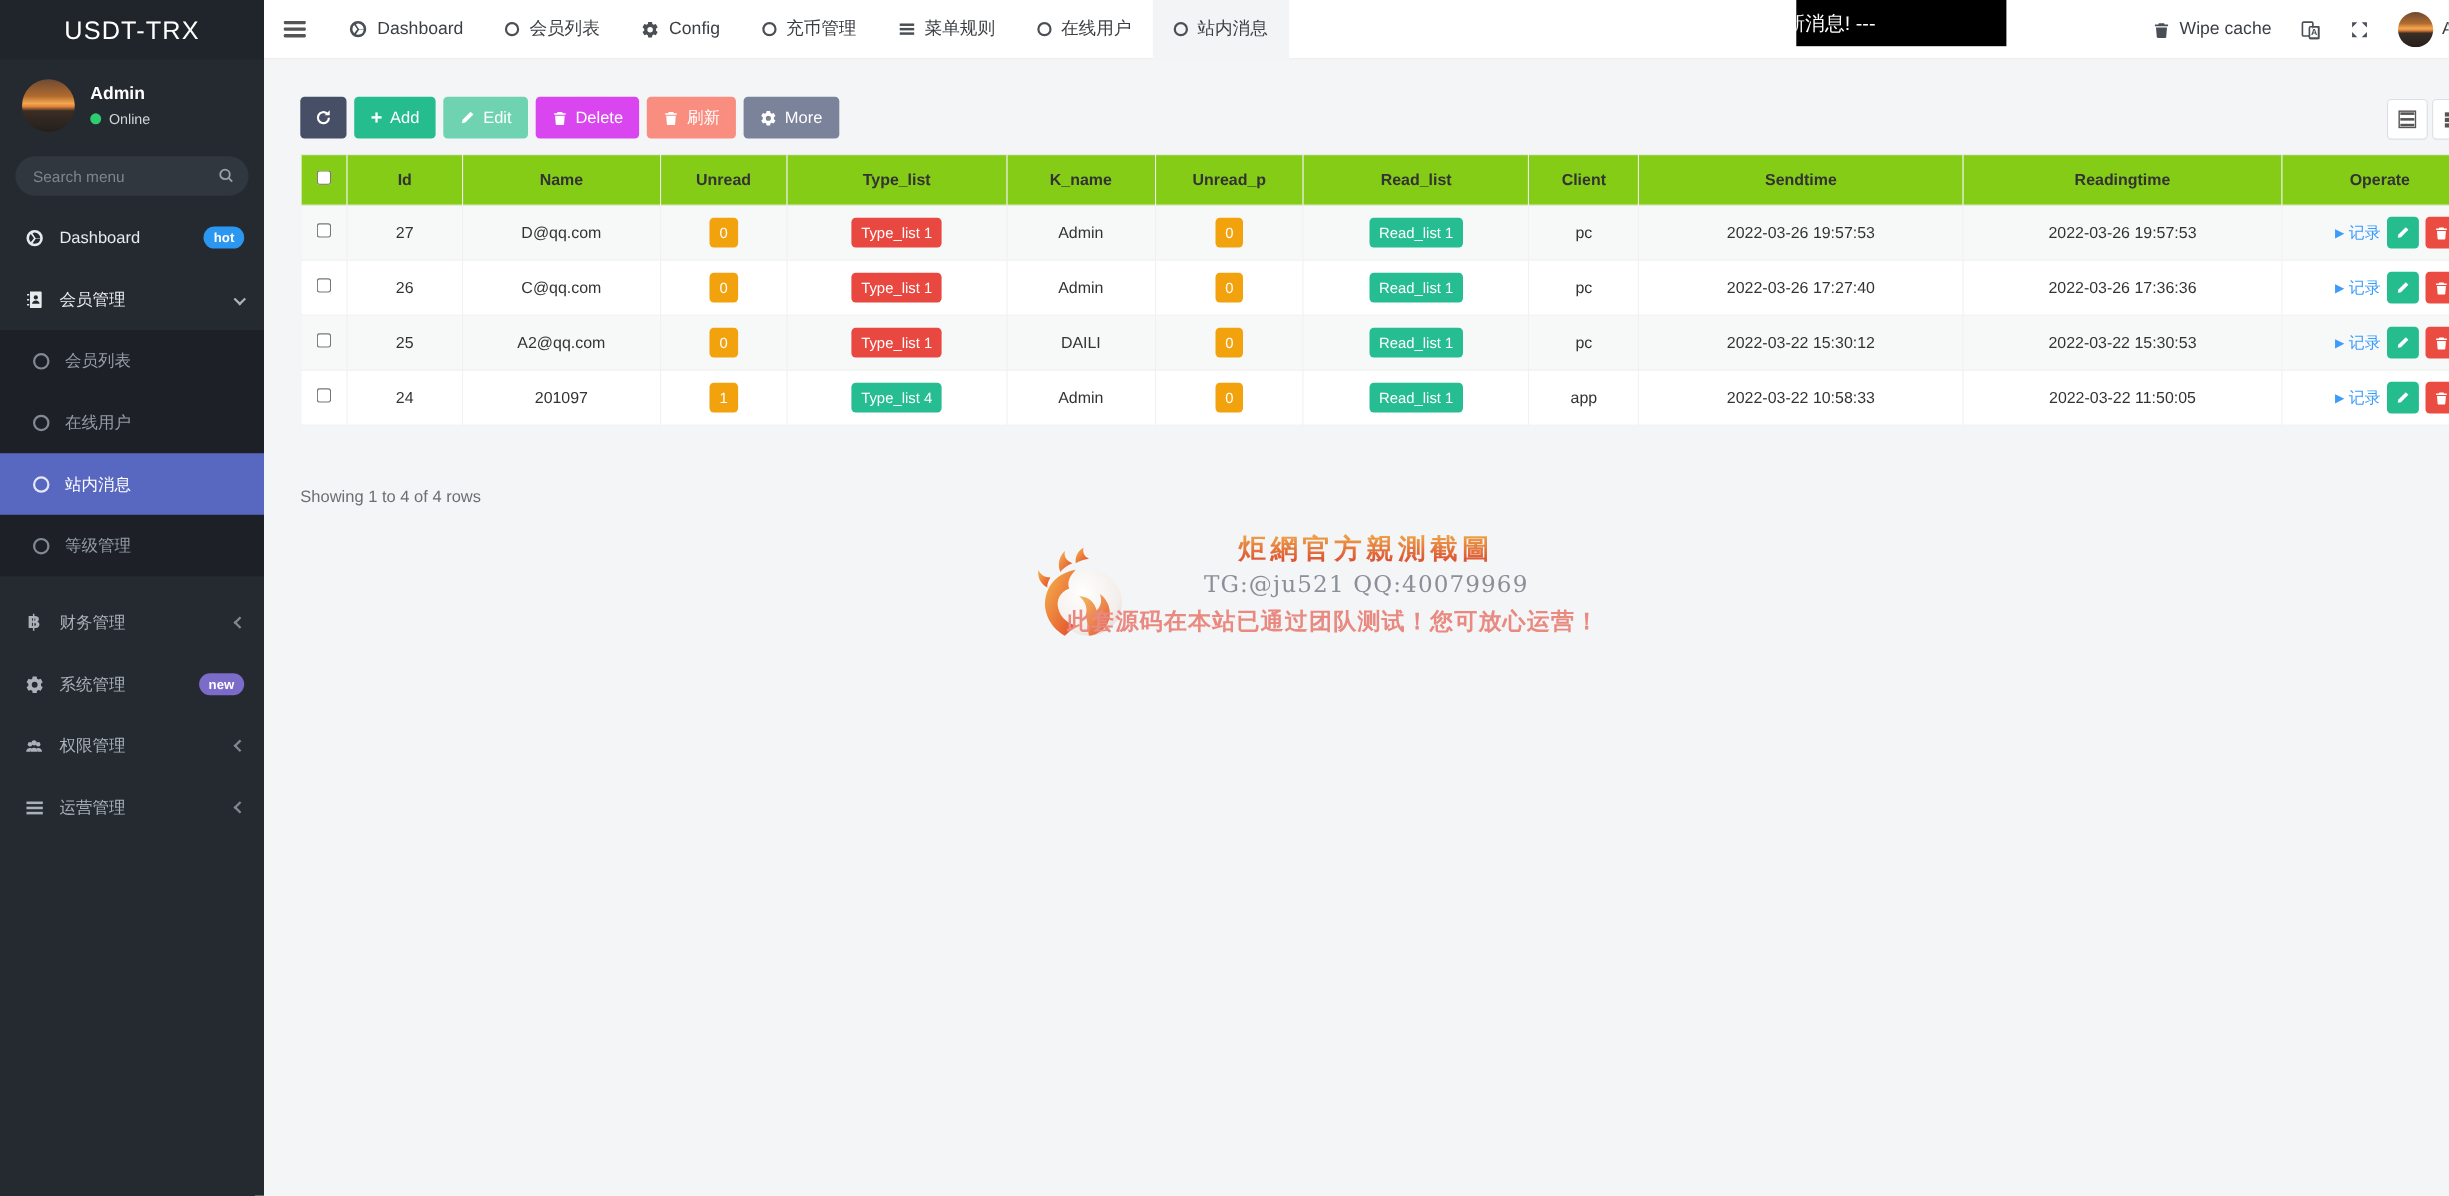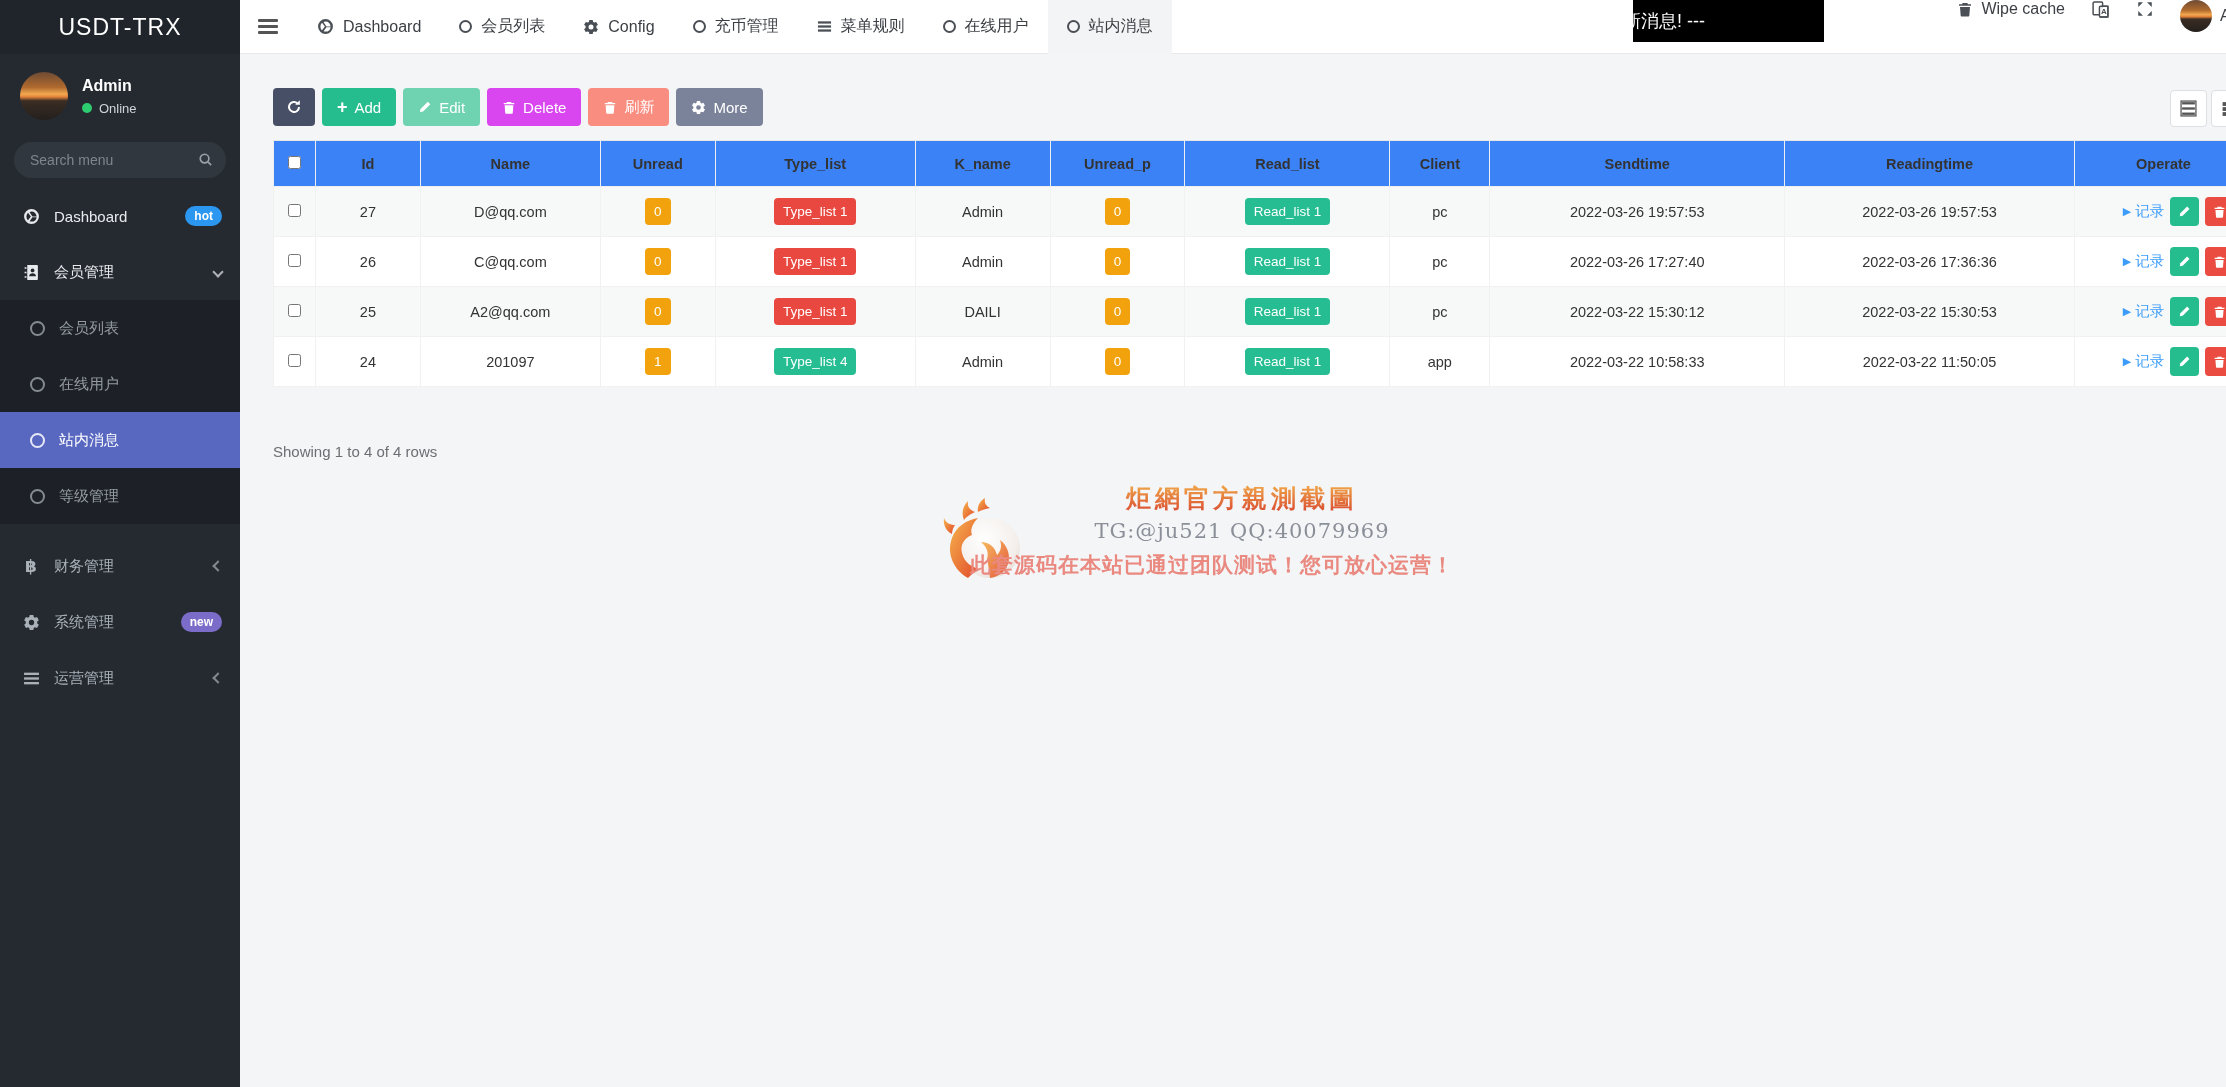--- a/index.html
+++ b/index.html
@@ -42,21 +42,21 @@
   
   .navbar { position:absolute; left:240px; top:0; width:1986px; height:54px; background:#fff;
     border-bottom:1px solid #e8e8e8; display:flex; align-items:center; z-index:20; }
   .hamburger { width:20px; margin:0 20px 0 18px; cursor:pointer; }
   .hamburger span { display:block; height:2.5px; background:#555; margin:3.5px 0; border-radius:1px; }
   .nav-tabs { display:flex; height:54px; align-items:stretch; }
   .nav-tab { display:flex; align-items:center; gap:9px; padding:0 19px; font-size:16px; color:#3b3f44; cursor:pointer; }
   .nav-tab.active { background:#f3f4f5; }
   .nav-tab .ring { width:13px; height:13px; border-color:#4a4f55; opacity:1; }
   .nav-tab svg { flex:0 0 auto; }
-  .nav-right { position:absolute; right:0; top:0; height:54px; display:flex; align-items:flex-start; gap:26px; padding-right:0; }
+  .nav-right { position:absolute; right:0; top:0; height:54px; display:flex; align-items:center; gap:26px; padding-right:0; }
   .wipe { display:flex; align-items:center; gap:8px; font-size:16px; color:#3b3f44; cursor:pointer; }
   .icon-btn { color:#4a4f55; cursor:pointer; display:flex; }
   .nav-avatar { width:32px; height:32px; border-radius:50%; flex:0 0 auto;
     background:linear-gradient(180deg,#6d4a33 0%,#b06a2e 32%,#f3a84f 46%,#e2813a 52%,#3a2d24 60%,#241f1c 100%); }
   .nav-user { display:flex; align-items:center; gap:8px; font-size:16px; color:#3b3f44; width:46px; overflow:hidden; }
 
   .notify-overlay { position:absolute; left:1633px; top:0; width:191px; height:42px; background:#000;
     color:#fff; font-size:18px; line-height:42px; overflow:hidden; z-index:40; white-space:nowrap; }
   .notify-overlay span { margin-left:-10px; display:inline-block; }
 
@@ -73,21 +73,21 @@
   .btn-flush { background:#f98d80; }
   .btn-more { background:#7b839b; }
   .plus { font-size:18px; font-weight:bold; line-height:1; }
 
   .mini-toolbar { position:absolute; left:1930px; top:36px; display:flex; gap:4px; }
   .mini-btn { width:37px; height:37px; background:#fff; border:1px solid #dcdfe3; border-radius:4px;
     display:flex; align-items:center; justify-content:center; color:#555; cursor:pointer; }
 
   table.grid { position:absolute; left:33px; top:86px; width:1980px; border-collapse:collapse; background:#fff; }
   table.grid th { height:46px; font-size:14.5px; font-weight:bold; color:#333; text-align:center;
-    background:#3b82f6; border:1px solid #efefef; border-top:1px solid #e7e7e7; }
+    background:#84cc16; border:1px solid #efefef; border-top:1px solid #e7e7e7; }
   table.grid td { height:50px; font-size:14.5px; color:#333; text-align:center; border:1px solid #f1f1f1; }
   table.grid tr.striped td { background:#f7f8f8; }
   .col-check { width:42px; } .col-id { width:105px; } .col-name { width:180px; }
   .col-unread { width:115px; } .col-type { width:200px; } .col-kname { width:135px; }
   .col-unreadp { width:135px; } .col-readlist { width:205px; } .col-client { width:100px; }
   .col-send { width:295px; } .col-reading { width:290px; } .col-op { width:178px; }
   .cell-badge { display:inline-block; color:#fff; font-size:13.5px; padding:6px 9px; border-radius:4px; min-width:14px; }
   .op-wrap { display:flex; align-items:center; justify-content:center; gap:6px; padding-left:30px; }
   .op-link { color:#3b9cfb; font-size:14.5px; text-decoration:none; display:inline-flex; align-items:center; gap:4px; cursor:pointer; white-space:nowrap; }
   .op-link .tri { font-size:11px; }
@@ -189,20 +189,32 @@
     <li class="menu-item">
       <span class="mi-icon">
         <svg width="17" height="17" viewBox="0 0 16 16" fill="currentColor">
             <path fill-rule="evenodd" d="M6.3 1h3.4l.4 1.9 1.2.7 1.9-.7 1.7 2.9-1.5 1.3v1.8l1.5 1.3-1.7 2.9-1.9-.7-1.2.7-.4 1.9H6.3l-.4-1.9-1.2-.7-1.9.7-1.7-2.9 1.5-1.3V7.1L1.1 5.8l1.7-2.9 1.9.7 1.2-.7L6.3 1zM8 10.5A2.5 2.5 0 1 0 8 5.5a2.5 2.5 0 0 0 0 5z"></path>
           </svg>
       </span>
       <span class="mi-label">系统管理</span>
       <span class="badge-pill" style="background: rgb(122, 108, 200);">new</span>
     </li>
 
+    <li class="menu-item">
+      <span class="mi-icon">
+        <svg width="18" height="17" viewBox="0 0 16 16" fill="currentColor">
+            <circle cx="4.5" cy="6.2" r="1.9"></circle>
+            <circle cx="11.5" cy="6.2" r="1.9"></circle>
+            <circle cx="8" cy="5" r="2.2"></circle>
+            <path d="M1.2 12.6c0-2 1.5-3.2 3.3-3.2.7 0 1.3.2 1.8.5-1 .7-1.6 1.7-1.6 2.7zm13.6 0c0-2-1.5-3.2-3.3-3.2-.7 0-1.3.2-1.8.5 1 .7 1.6 1.7 1.6 2.7zM4.9 12.6c0-2 1.4-3.3 3.1-3.3s3.1 1.3 3.1 3.3z"></path>
+          </svg>
+      </span>
+      <span class="mi-label">权限管理</span>
+      <span class="chev left"></span>
+    </li>
 
     <li class="menu-item">
       <span class="mi-icon">
         <svg width="17" height="17" viewBox="0 0 16 16" fill="currentColor">
             <rect x="1" y="2.5" width="14" height="2.2"></rect>
             <rect x="1" y="6.9" width="14" height="2.2"></rect>
             <rect x="1" y="11.3" width="14" height="2.2"></rect>
           </svg>
       </span>
       <span class="mi-label">运营管理</span>

